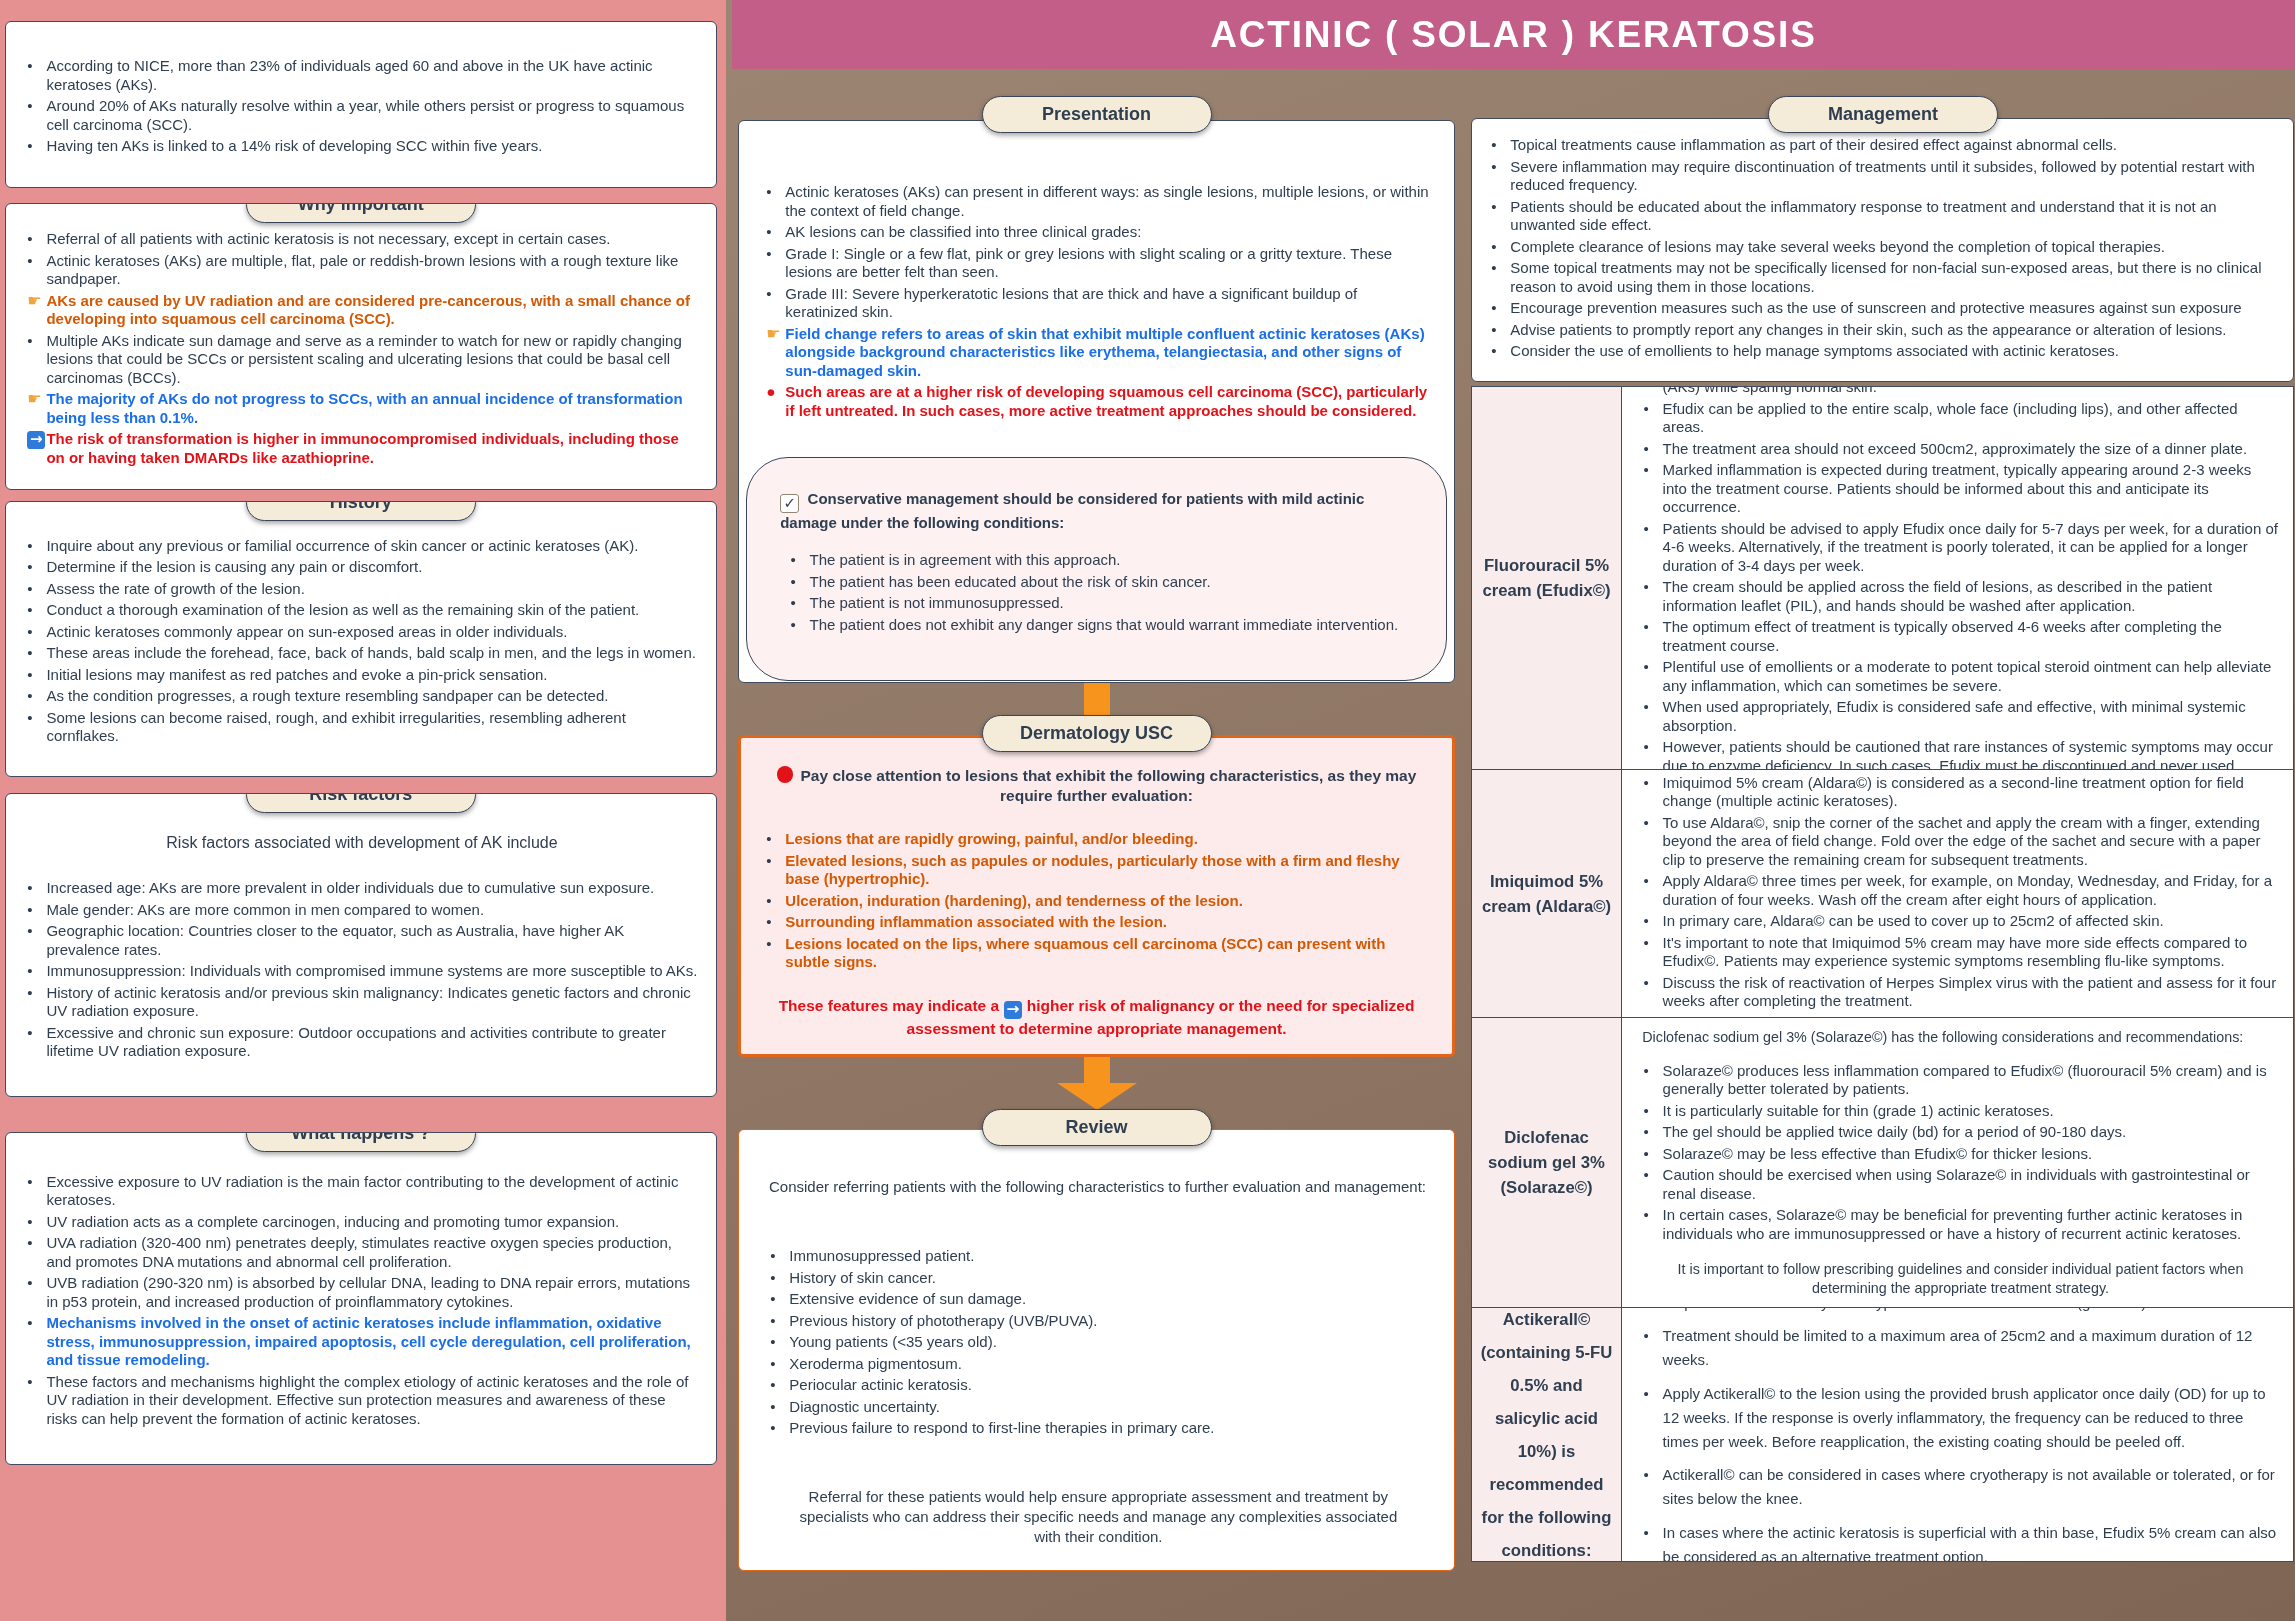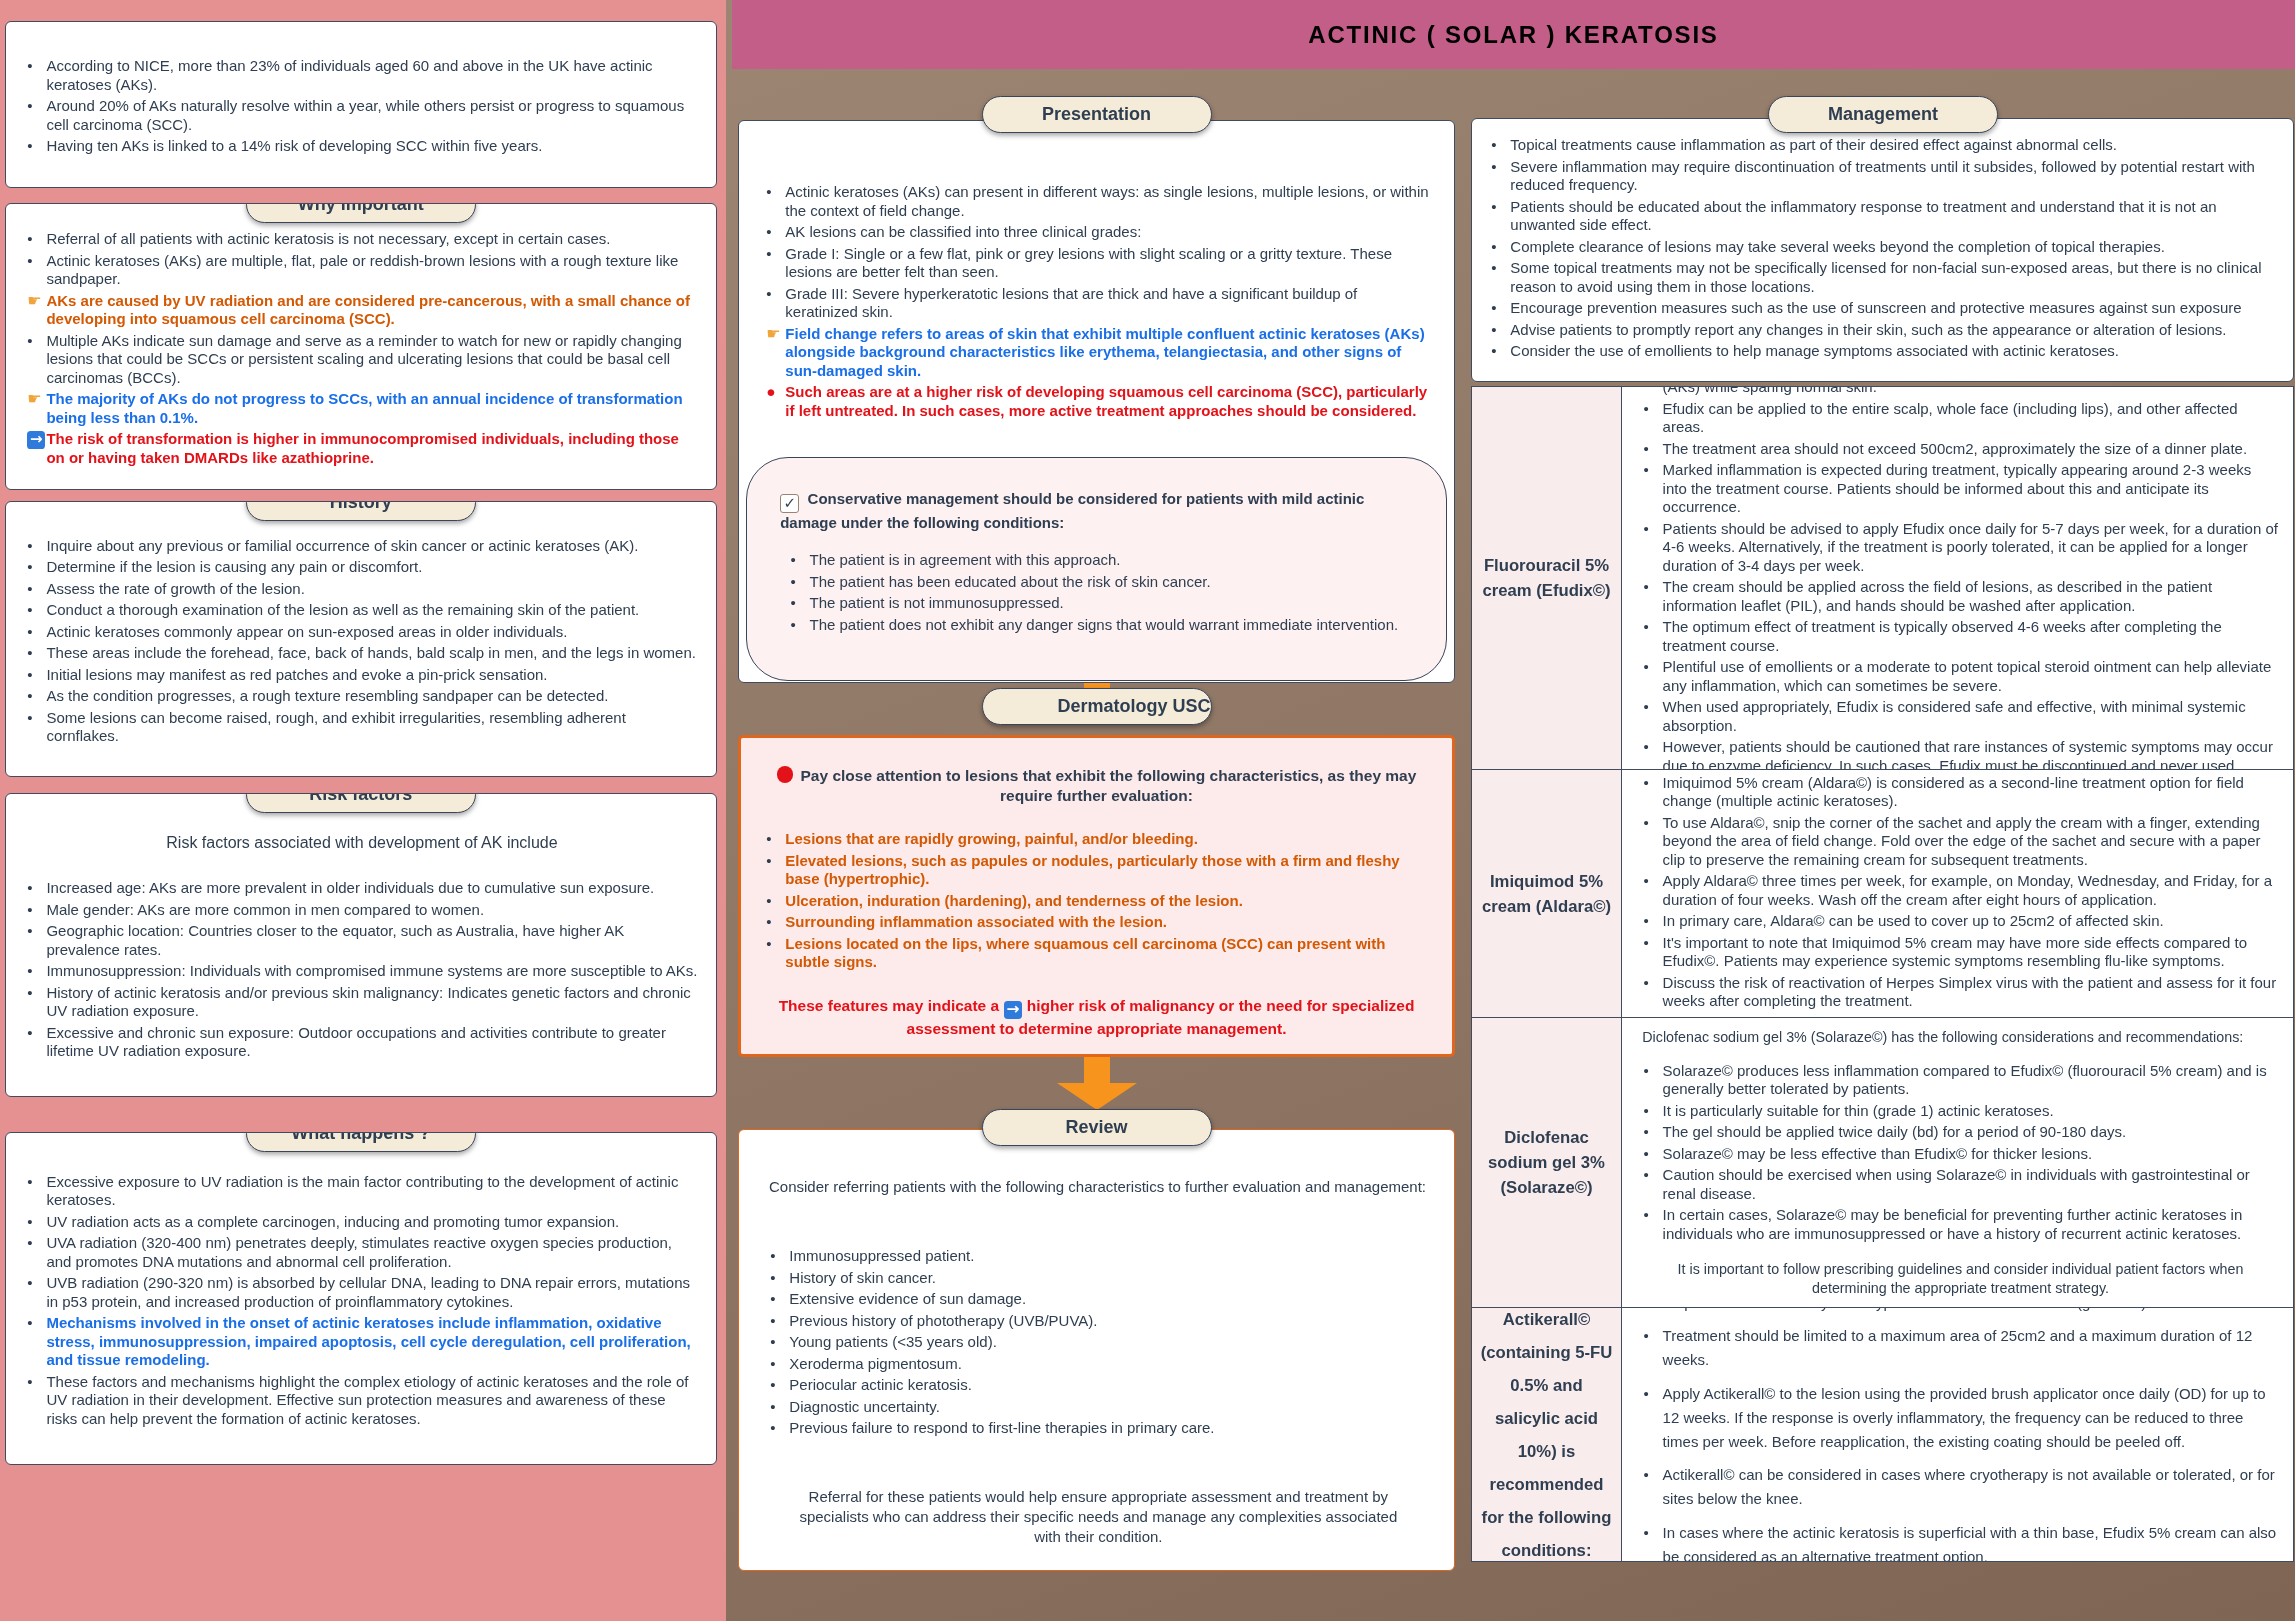--- a/index.html
+++ b/index.html
@@ -18,21 +18,21 @@
     --dermpink:#fdeaea;
     --labelpink:#f8ecec;
   }
   *{box-sizing:border-box;margin:0;padding:0;}
   body{font-family:"Liberation Sans","DejaVu Sans",sans-serif;color:var(--navy);}
   .sheet{position:relative;width:2295px;height:1621px;overflow:hidden;background:var(--pink-bg);}
   .canvas{position:absolute;left:726px;top:0;width:1569px;height:1621px;
           background:linear-gradient(160deg,var(--brown1) 0%,#8d7463 55%,var(--brown2) 100%);}
   .banner{position:absolute;left:732px;top:0;width:1563px;height:69px;background:var(--banner);
           display:flex;align-items:center;justify-content:center;}
-  .banner span{color:#000000;font-size:24px;font-weight:700;letter-spacing:1.8px;}
+  .banner span{color:#ffffff;font-size:37px;font-weight:700;letter-spacing:1.8px;}
   
   .pill{position:absolute;left:50%;transform:translateX(-50%);width:230px;height:37px;
         background:var(--cream);border:1.8px solid #39455a;border-radius:24px;z-index:6;
         display:flex;align-items:center;justify-content:center;font-size:18px;font-weight:700;
         color:var(--navy);box-shadow:0 2.4px 4.8px rgba(0,0,0,.35);}
   
   .wbox{position:absolute;background:#fff;border:1.2px solid #404b5e;border-radius:6px;overflow:hidden;}
   .lcol{position:absolute;left:0;top:0;width:726px;height:1621px;}
   .lbox{left:4.8px;width:712px;}
   .lcontent{position:absolute;inset:20.3px 18px 13px 20.3px;display:flex;flex-direction:column;justify-content:center;overflow:hidden;}
@@ -367,21 +367,21 @@
   <li>
     <span class="mk"></span>
     <span class="tx">The patient does not exhibit any danger signs that would warrant immediate intervention.</span>
   </li>
 </ul>
       </div>
     </div>
 
     <div class="connector"></div>
 
-    <div class="pill" style="top:688px;justify-content:flex-end;">
+    <div class="pill" style="top:715px;">
       <span>Dermatology USC</span>
     </div>
 
     <div class="derm-box">
       <div class="derm-head">
         <span class="dot-inline"></span><span>Pay close attention to lesions that exhibit the following characteristics, as they may require further evaluation:</span>
       </div>
       <ul class="blist derm-list">
   <li>
     <span class="mk"></span>

